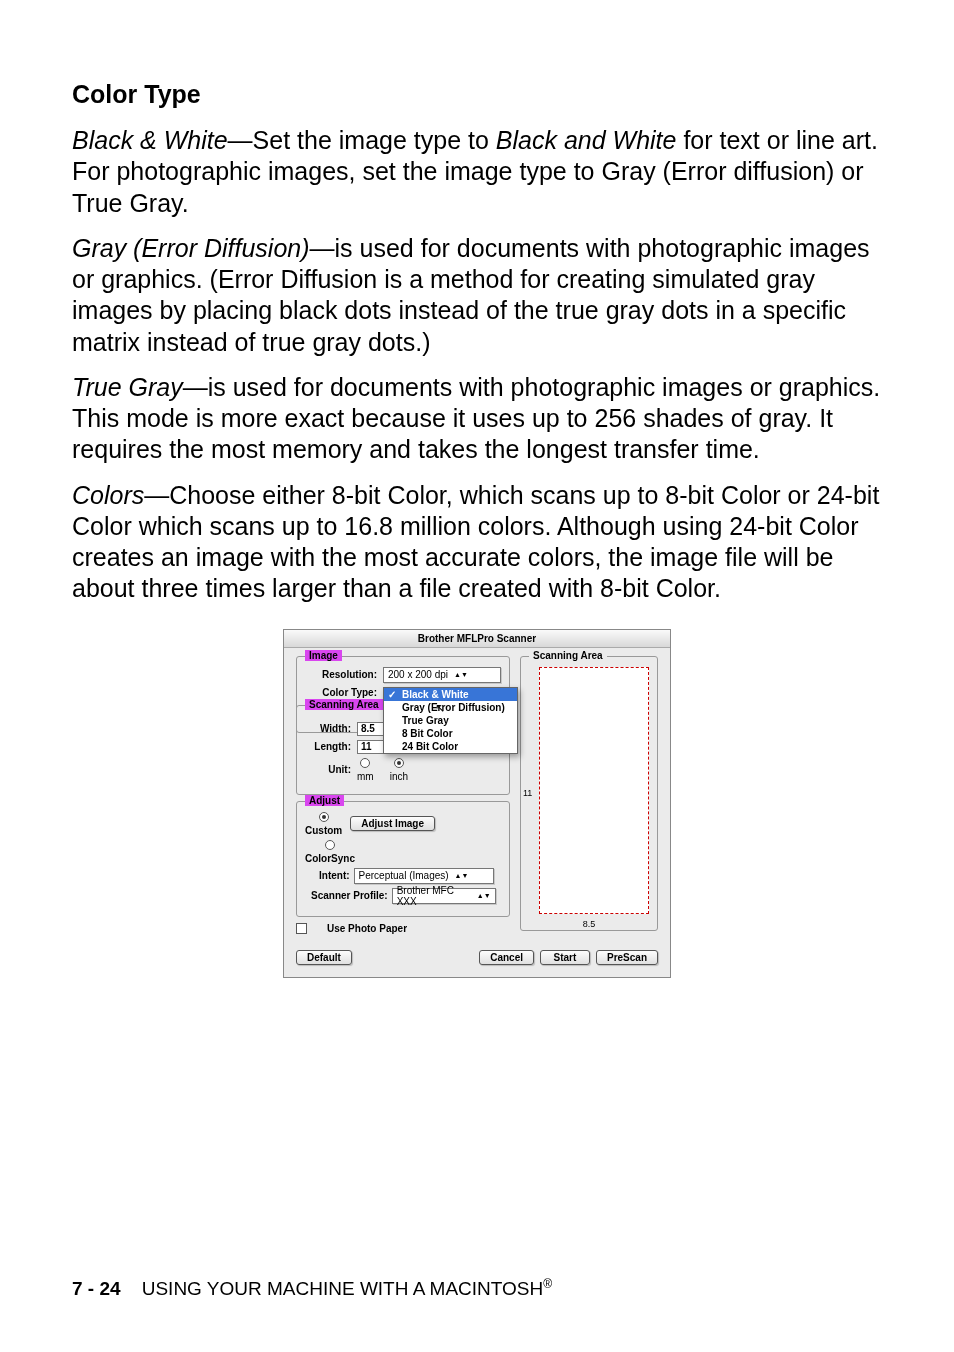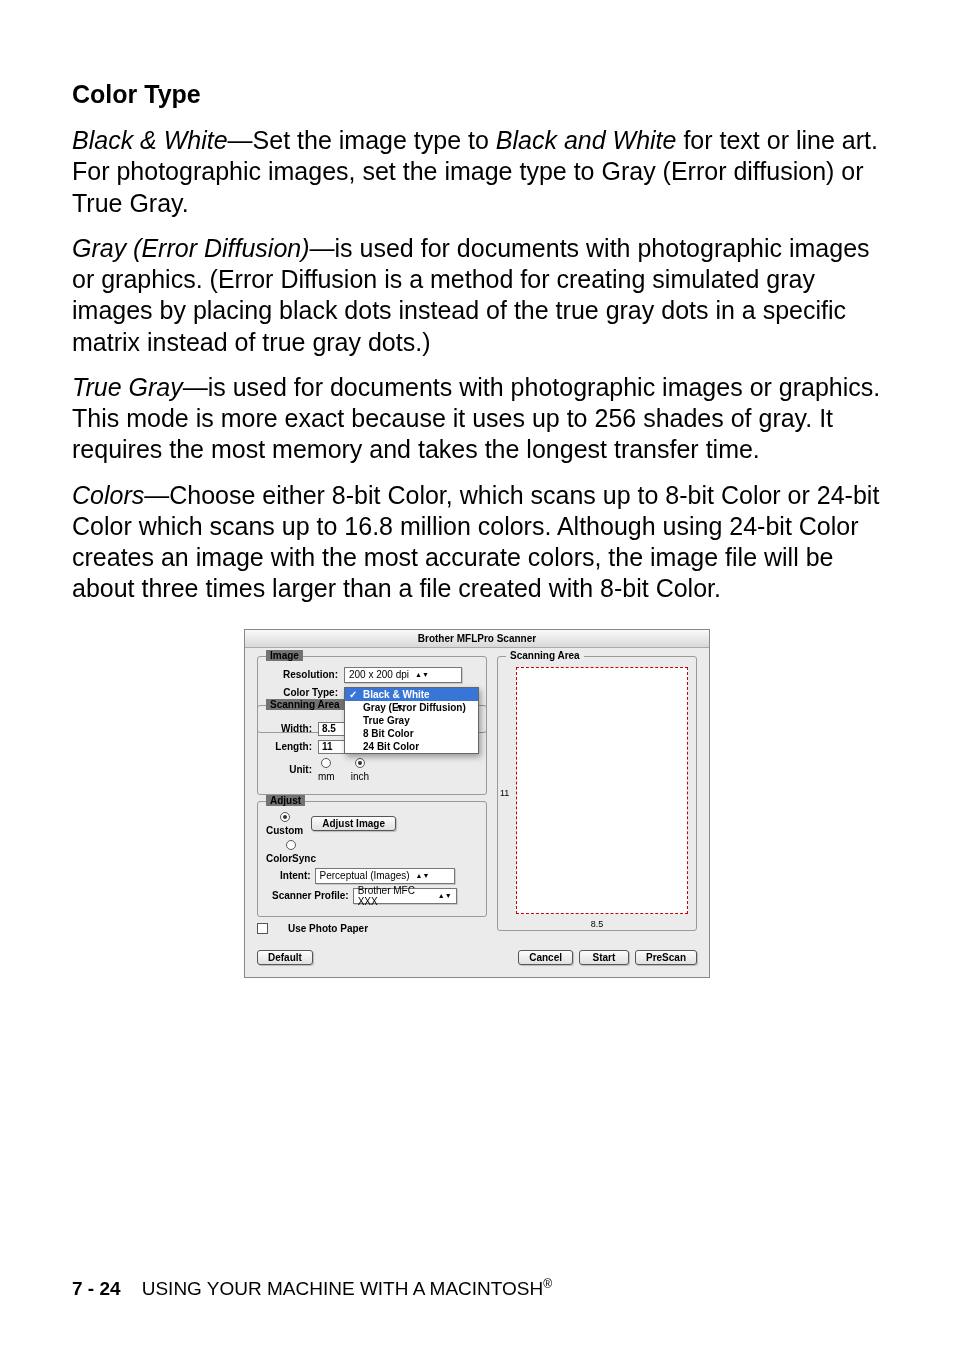--- a/index.html
+++ b/index.html
@@ -22,21 +22,21 @@
     }
     .paragraph {
       font-size: 25px;
       line-height: 1.25;
       margin-bottom: 14px;
     }
     .italic {
       font-style: italic;
     }
     .scanner-dialog {
-      width: 466px;
+      width: 388px;
       margin: 24px auto 0;
       border: 1px solid #888;
       background: #ebebeb;
       font-size: 11px;
       font-family: "Lucida Grande", Arial, sans-serif;
       position: relative;
     }
     .title-bar {
       height: 18px;
       background: linear-gradient(#fafafa, #d8d8d8);
@@ -61,21 +61,21 @@
       border: 1px solid #999;
       border-radius: 3px;
       padding: 6px 8px 8px 8px;
       margin-bottom: 6px;
       position: relative;
     }
     .fieldset-label {
       position: absolute;
       top: -7px;
       left: 8px;
-      background: #737373;
+      background: #d946ef;
       padding: 0 4px;
       font-size: 10px;
       font-weight: bold;
     }
     .row {
       display: flex;
       align-items: center;
       margin: 4px 0;
       font-size: 10px;
     }

